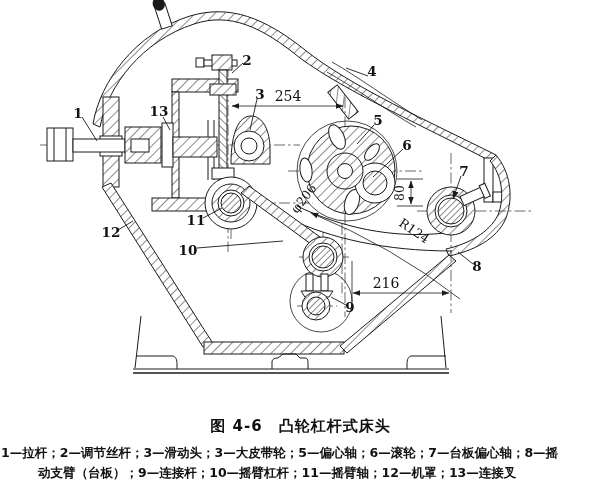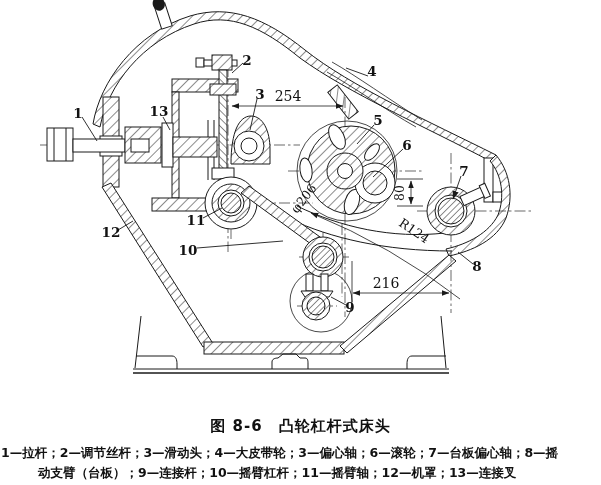--- a/index.html
+++ b/index.html
@@ -258,16 +258,16 @@
     <text class="cn mid" x="477" y="271">8</text>
     <text class="cn mid" x="350" y="312">9</text>
     <text class="cn mid" x="188" y="255">10</text>
     <text class="cn mid" x="196" y="225">11</text>
     <text class="cn mid" x="111" y="237">12</text>
     <text class="cn mid" x="159" y="116">13</text>
   </g>
 </svg>
 
 <div class="caption">
-  <div class="cap-title">图 8-6　凸轮杠杆式床头</div>
-  <div class="cap-l1">1—拉杆；2—调节丝杆；3—滑动头；4—大皮带轮；3—偏心轴；6—滚轮；7—台板偏心轴；8—摇</div>
+  <div class="cap-title">图 4-6　凸轮杠杆式床头</div>
+  <div class="cap-l1">1—拉杆；2—调节丝杆；3—滑动头；3—大皮带轮；5—偏心轴；6—滚轮；7—台板偏心轴；8—摇</div>
   <div class="cap-l2">动支臂（台板）；9—连接杆；10—摇臂杠杆；11—摇臂轴；12—机罩；13—连接叉</div>
 </div>
 
 </body></html>

